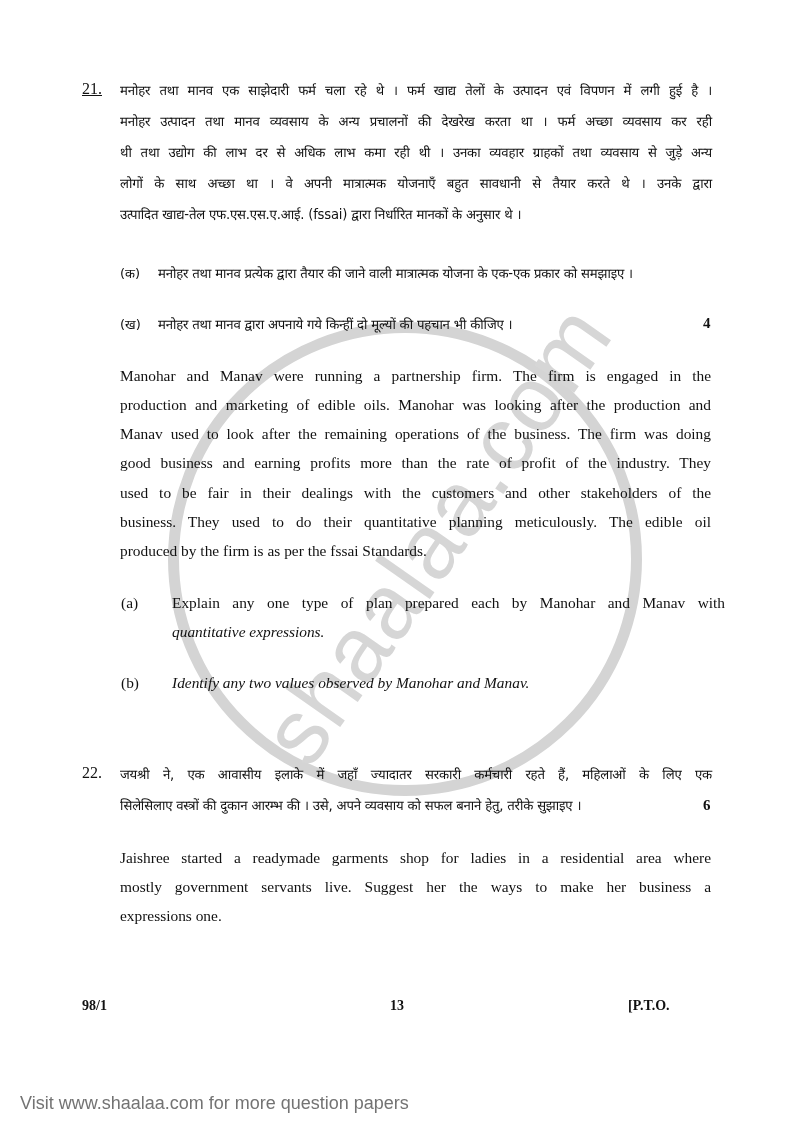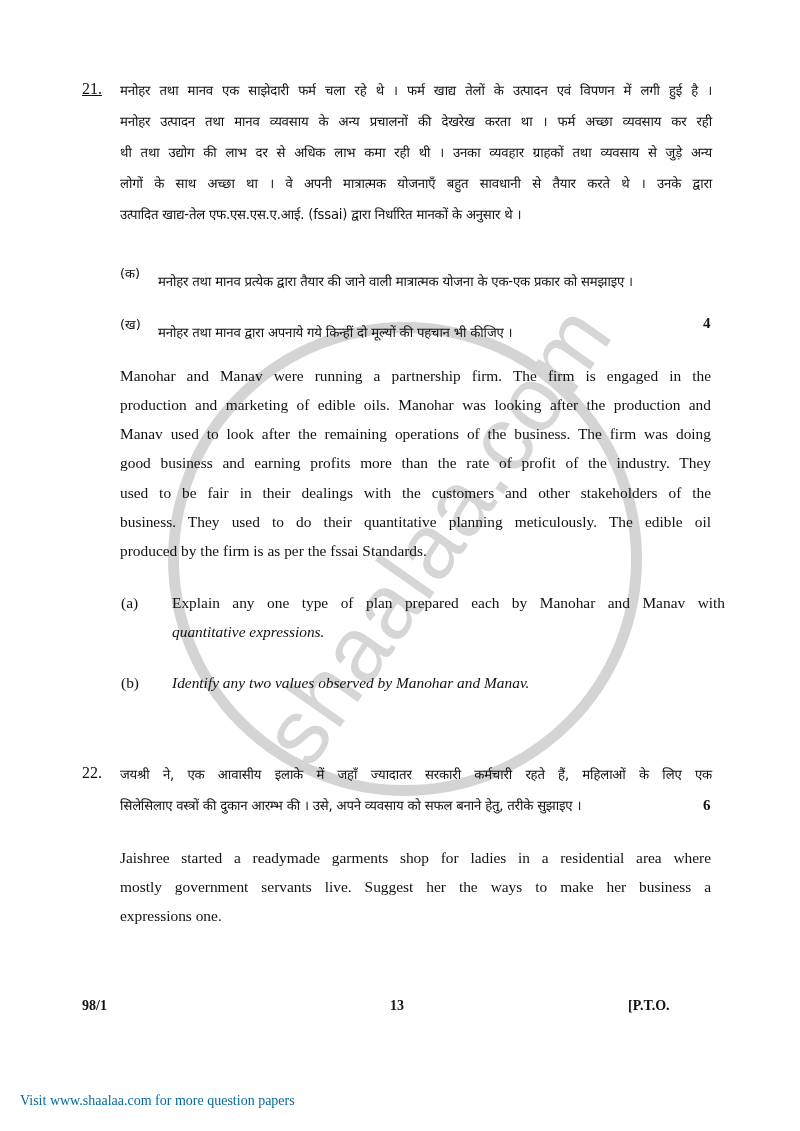--- a/index.html
+++ b/index.html
@@ -70,21 +70,20 @@
       font-family: "DejaVu Sans", sans-serif;
       font-size: 13px;
     }
     .sub-text-hi {
       position: absolute;
       left: 158px;
       font-family: "DejaVu Sans", sans-serif;
       font-size: 13.2px;
       white-space: nowrap;
       letter-spacing: -0.2px;
-      margin-top: 8px;
     }
     .marks {
       position: absolute;
       left: 703px;
       font-weight: bold;
       font-size: 15px;
     }
     .en-line {
       position: absolute;
       left: 120px;
@@ -117,23 +116,23 @@
       position: absolute;
       top: 966px;
       font-weight: bold;
       font-size: 14px;
       margin-top: 32px;
     }
     .visit-line {
       position: absolute;
       left: 20px;
       top: 1093px;
-      font-family: Liberation Serif, serif;
-      font-size: 14px;
-      color: #0369a1;
+      font-family: Liberation Sans, sans-serif;
+      font-size: 18px;
+      color: #737373;
     }
   </style>
 </head>
 <body>
 
 <div class="watermark-circle"></div>
 <div class="watermark-text">shaalaa.com</div>
 
 <div class="content">
 

